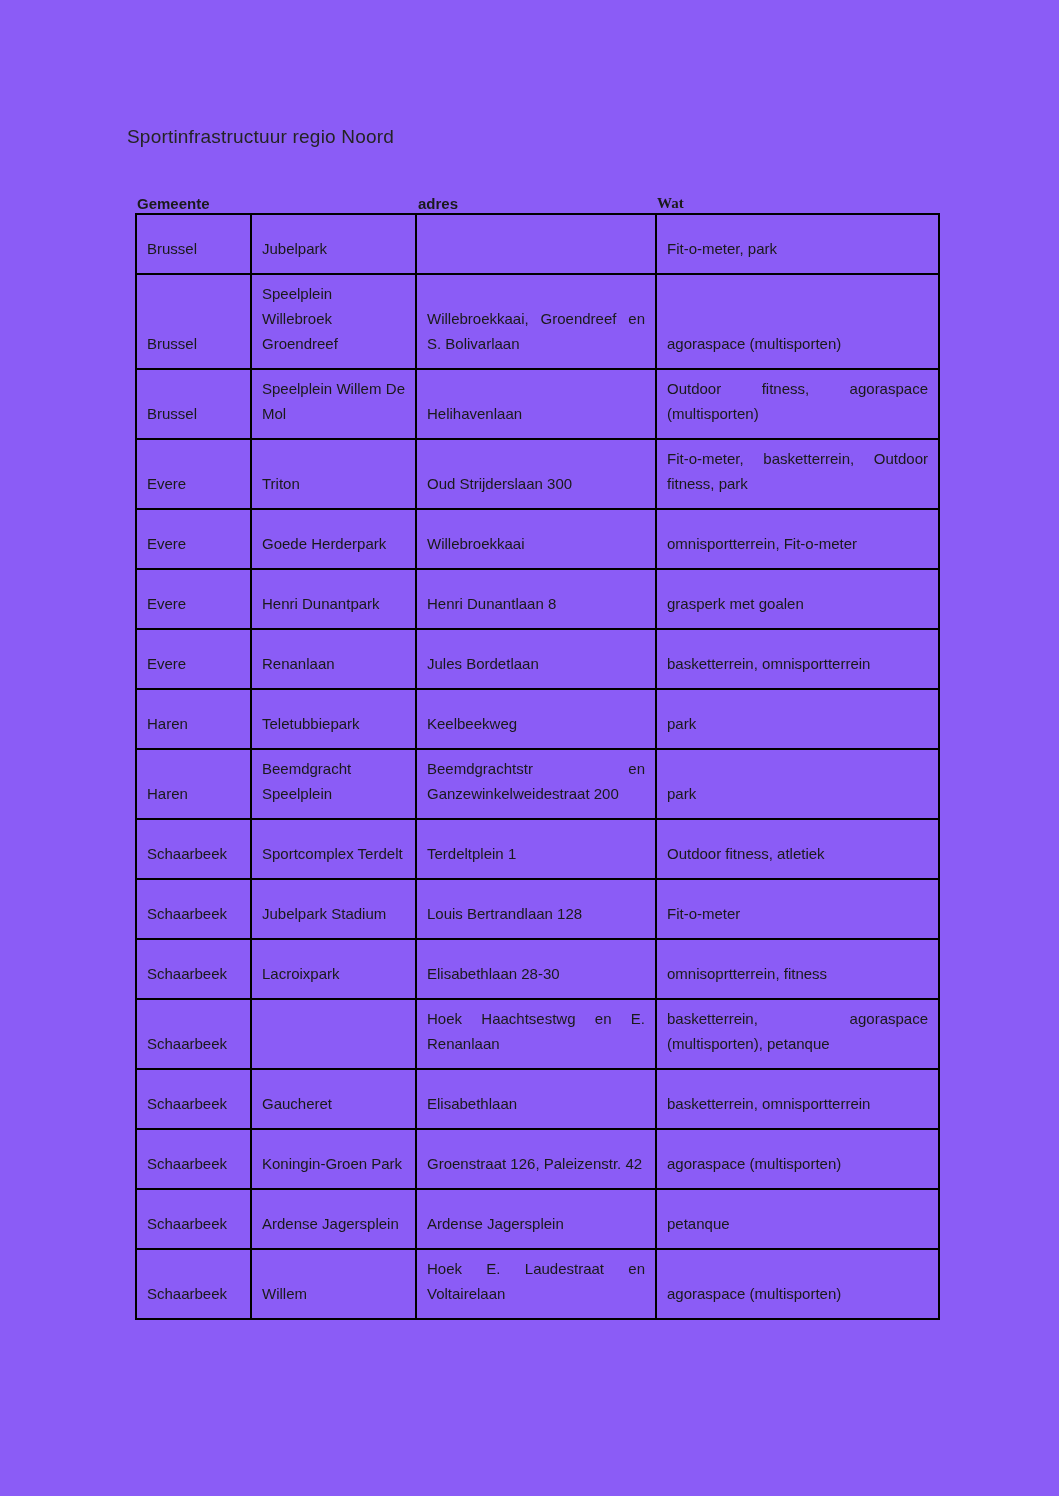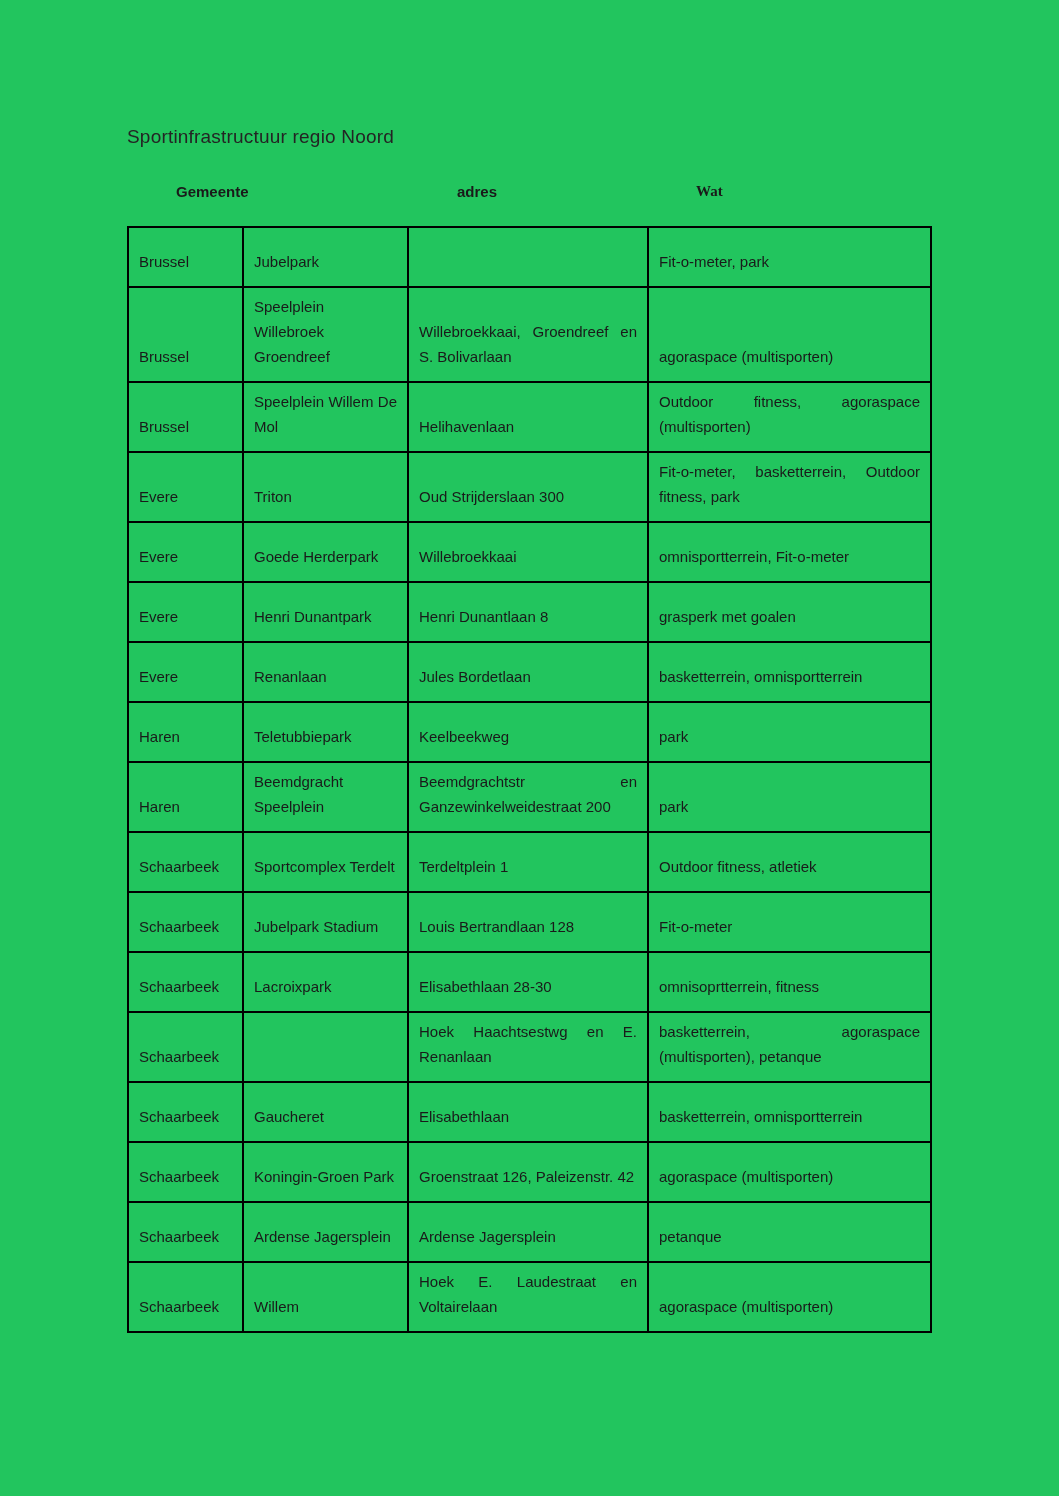--- a/index.html
+++ b/index.html
@@ -12,21 +12,21 @@
     width: 1059px;
     height: 1496px;
     font-family: "Liberation Sans", "DejaVu Sans", sans-serif;
     color: #1a1a1a;
     position: relative;
     overflow: hidden;
   }
   .page {
     position: absolute;
     inset: 0;
-    background: #22c55e;
+    background: #8b5cf6;
   }
   .doc-title {
     position: absolute;
     left: 127px;
     top: 126px;
     margin: 0;
     font-size: 19px;
     font-weight: 400;
     letter-spacing: 0.2px;
     color: #242424;
@@ -35,33 +35,32 @@
   .col-headers {
     position: absolute;
     left: 127px;
     top: 183px;
     width: 803px;
     height: 22px;
     font-size: 15px;
     font-weight: 700;
     color: #1a1a1a;
   }
-  .hdr { position: absolute; top: 0; white-space: nowrap; margin-left: 39px; }
+  .hdr { position: absolute; top: 12px; white-space: nowrap; }
   .hdr-gemeente { left: 10px; }
   .hdr-adres   { left: 291px; }
   .hdr-wat     { left: 530px; font-family: Liberation Serif, serif; }
   table.sport-table {
     position: absolute;
-    left: 127px;
+    left: 135px;
     top: 213px;
     width: 803px;
     border-collapse: collapse;
     table-layout: fixed;
     border: 2px solid #eab308;
-    margin-top: 13px;
   }
   col.c1 { width: 115px; }
   col.c2 { width: 165px; }
   col.c3 { width: 240px; }
   col.c4 { width: 283px; }
   td.cell {
     border: 2px solid #000000;
     vertical-align: bottom;
     text-align: justify;
     font-size: 15px;

